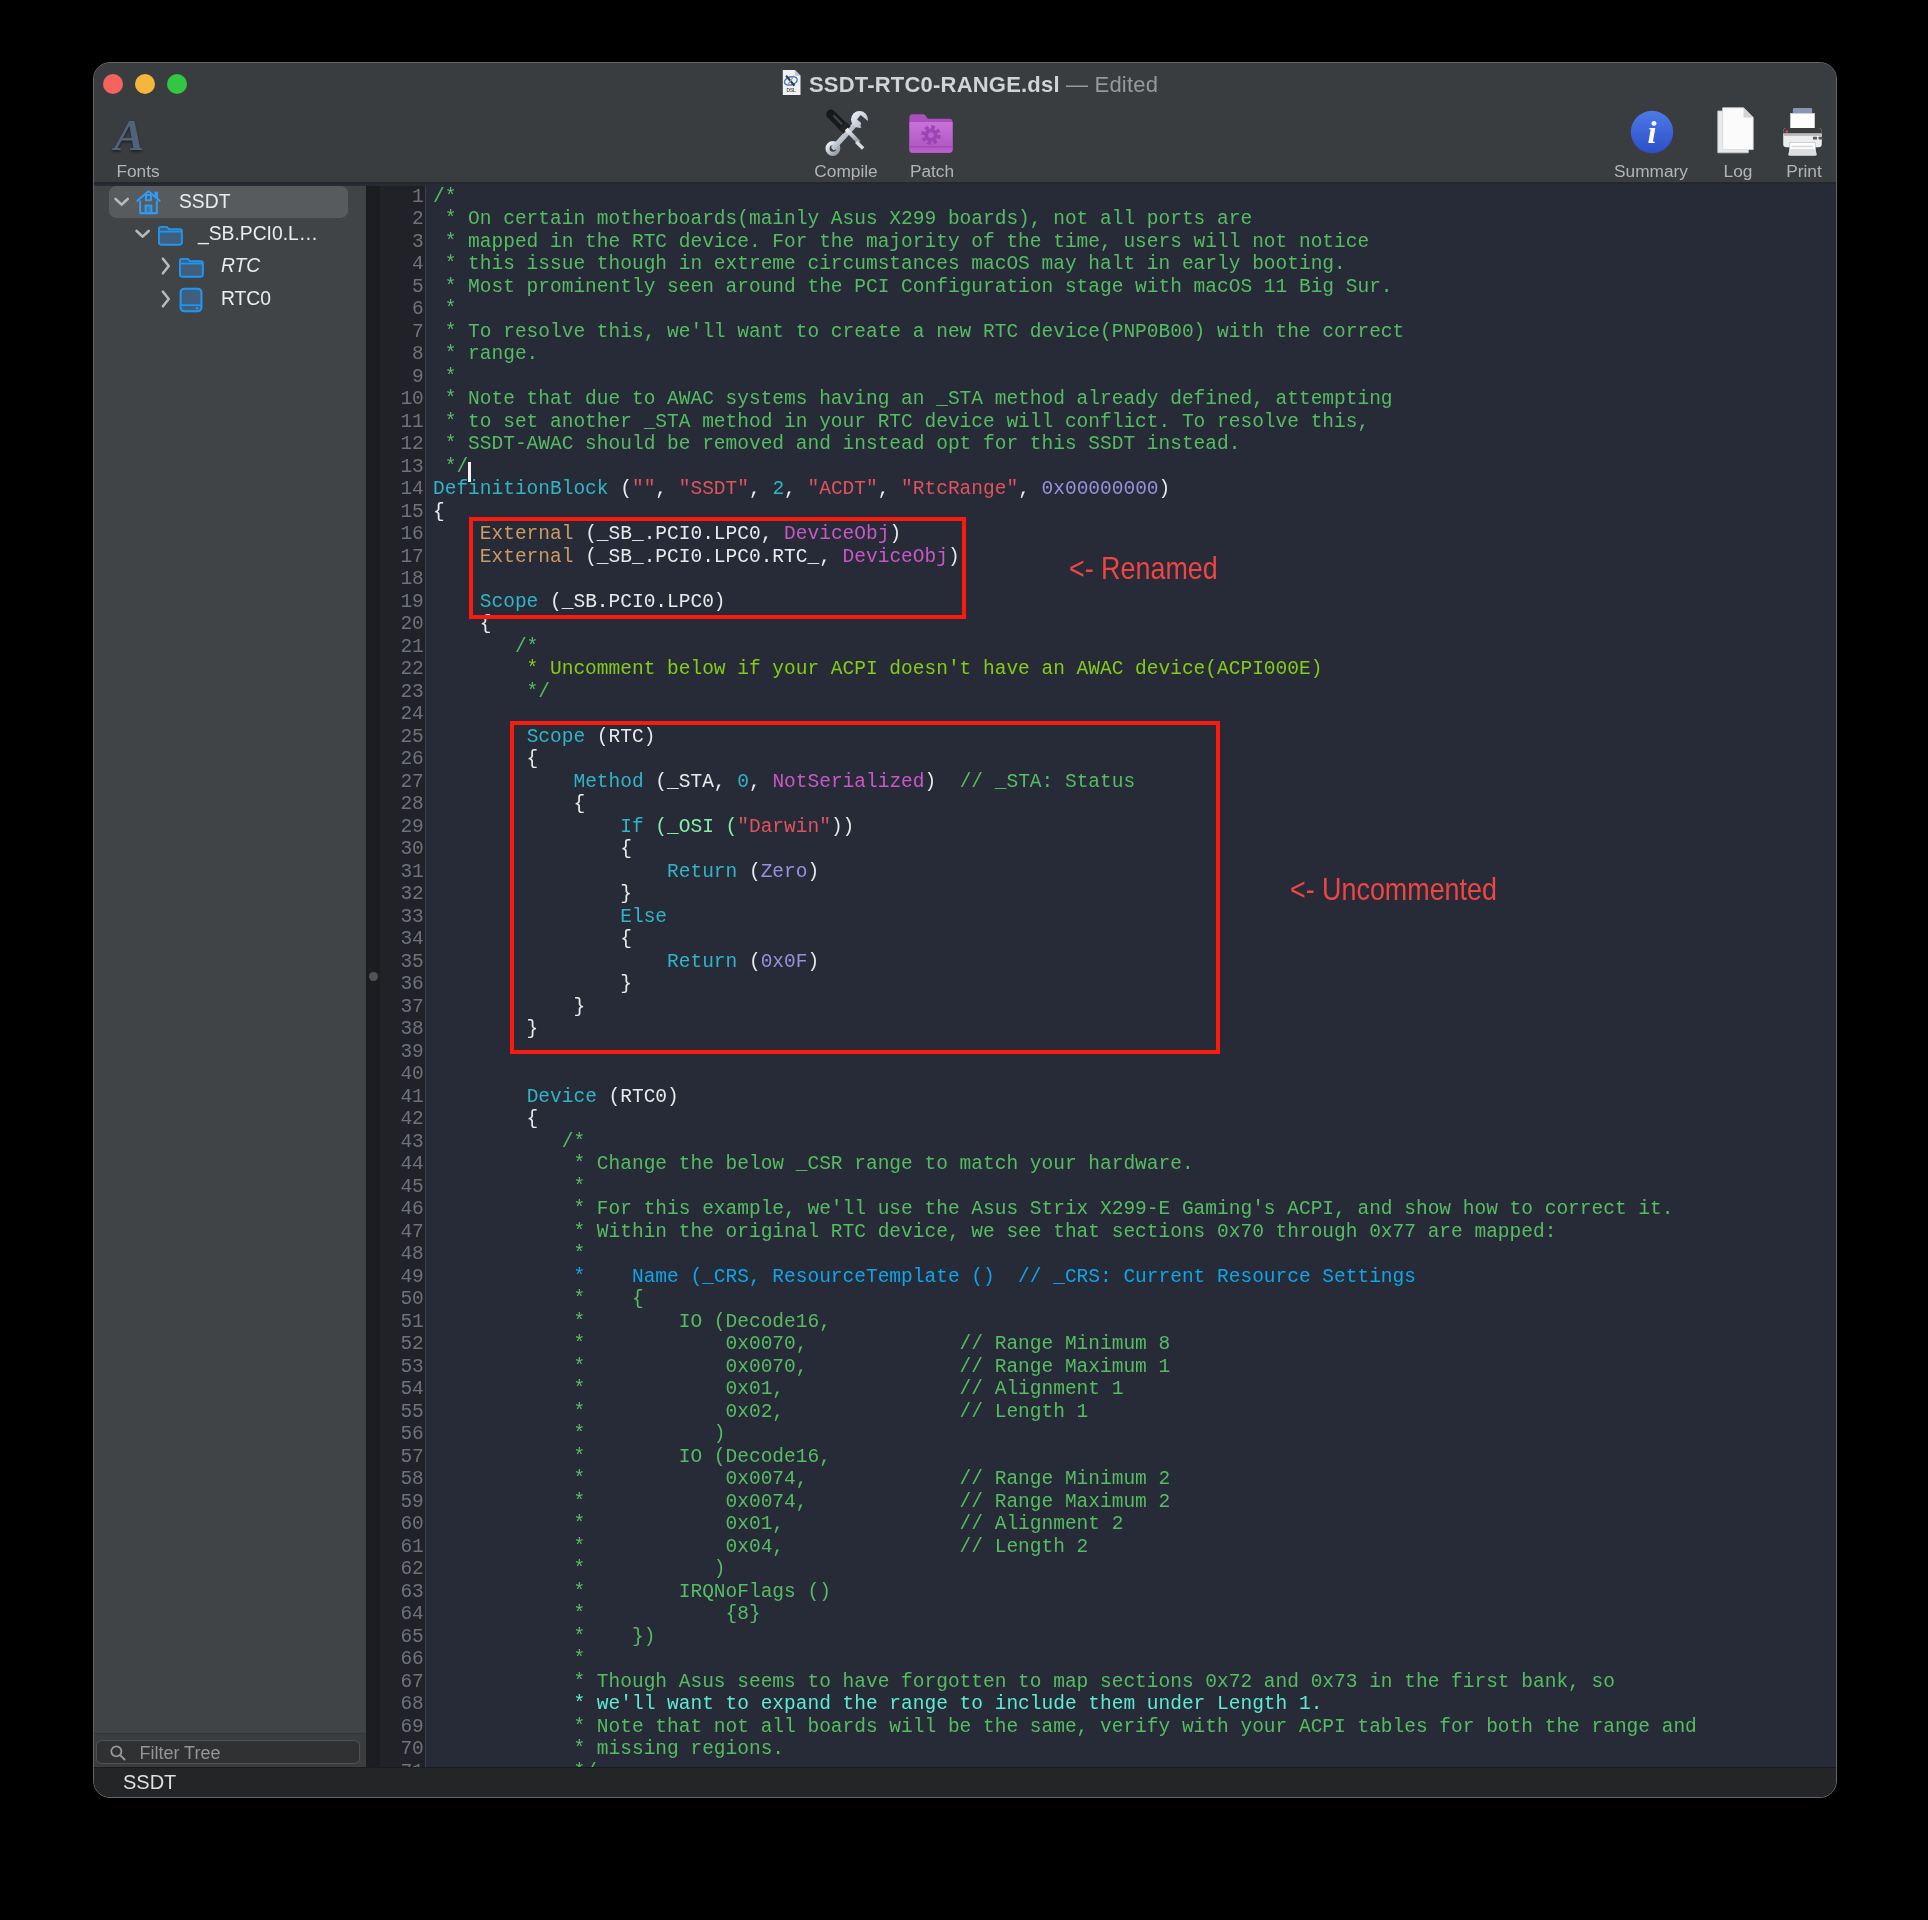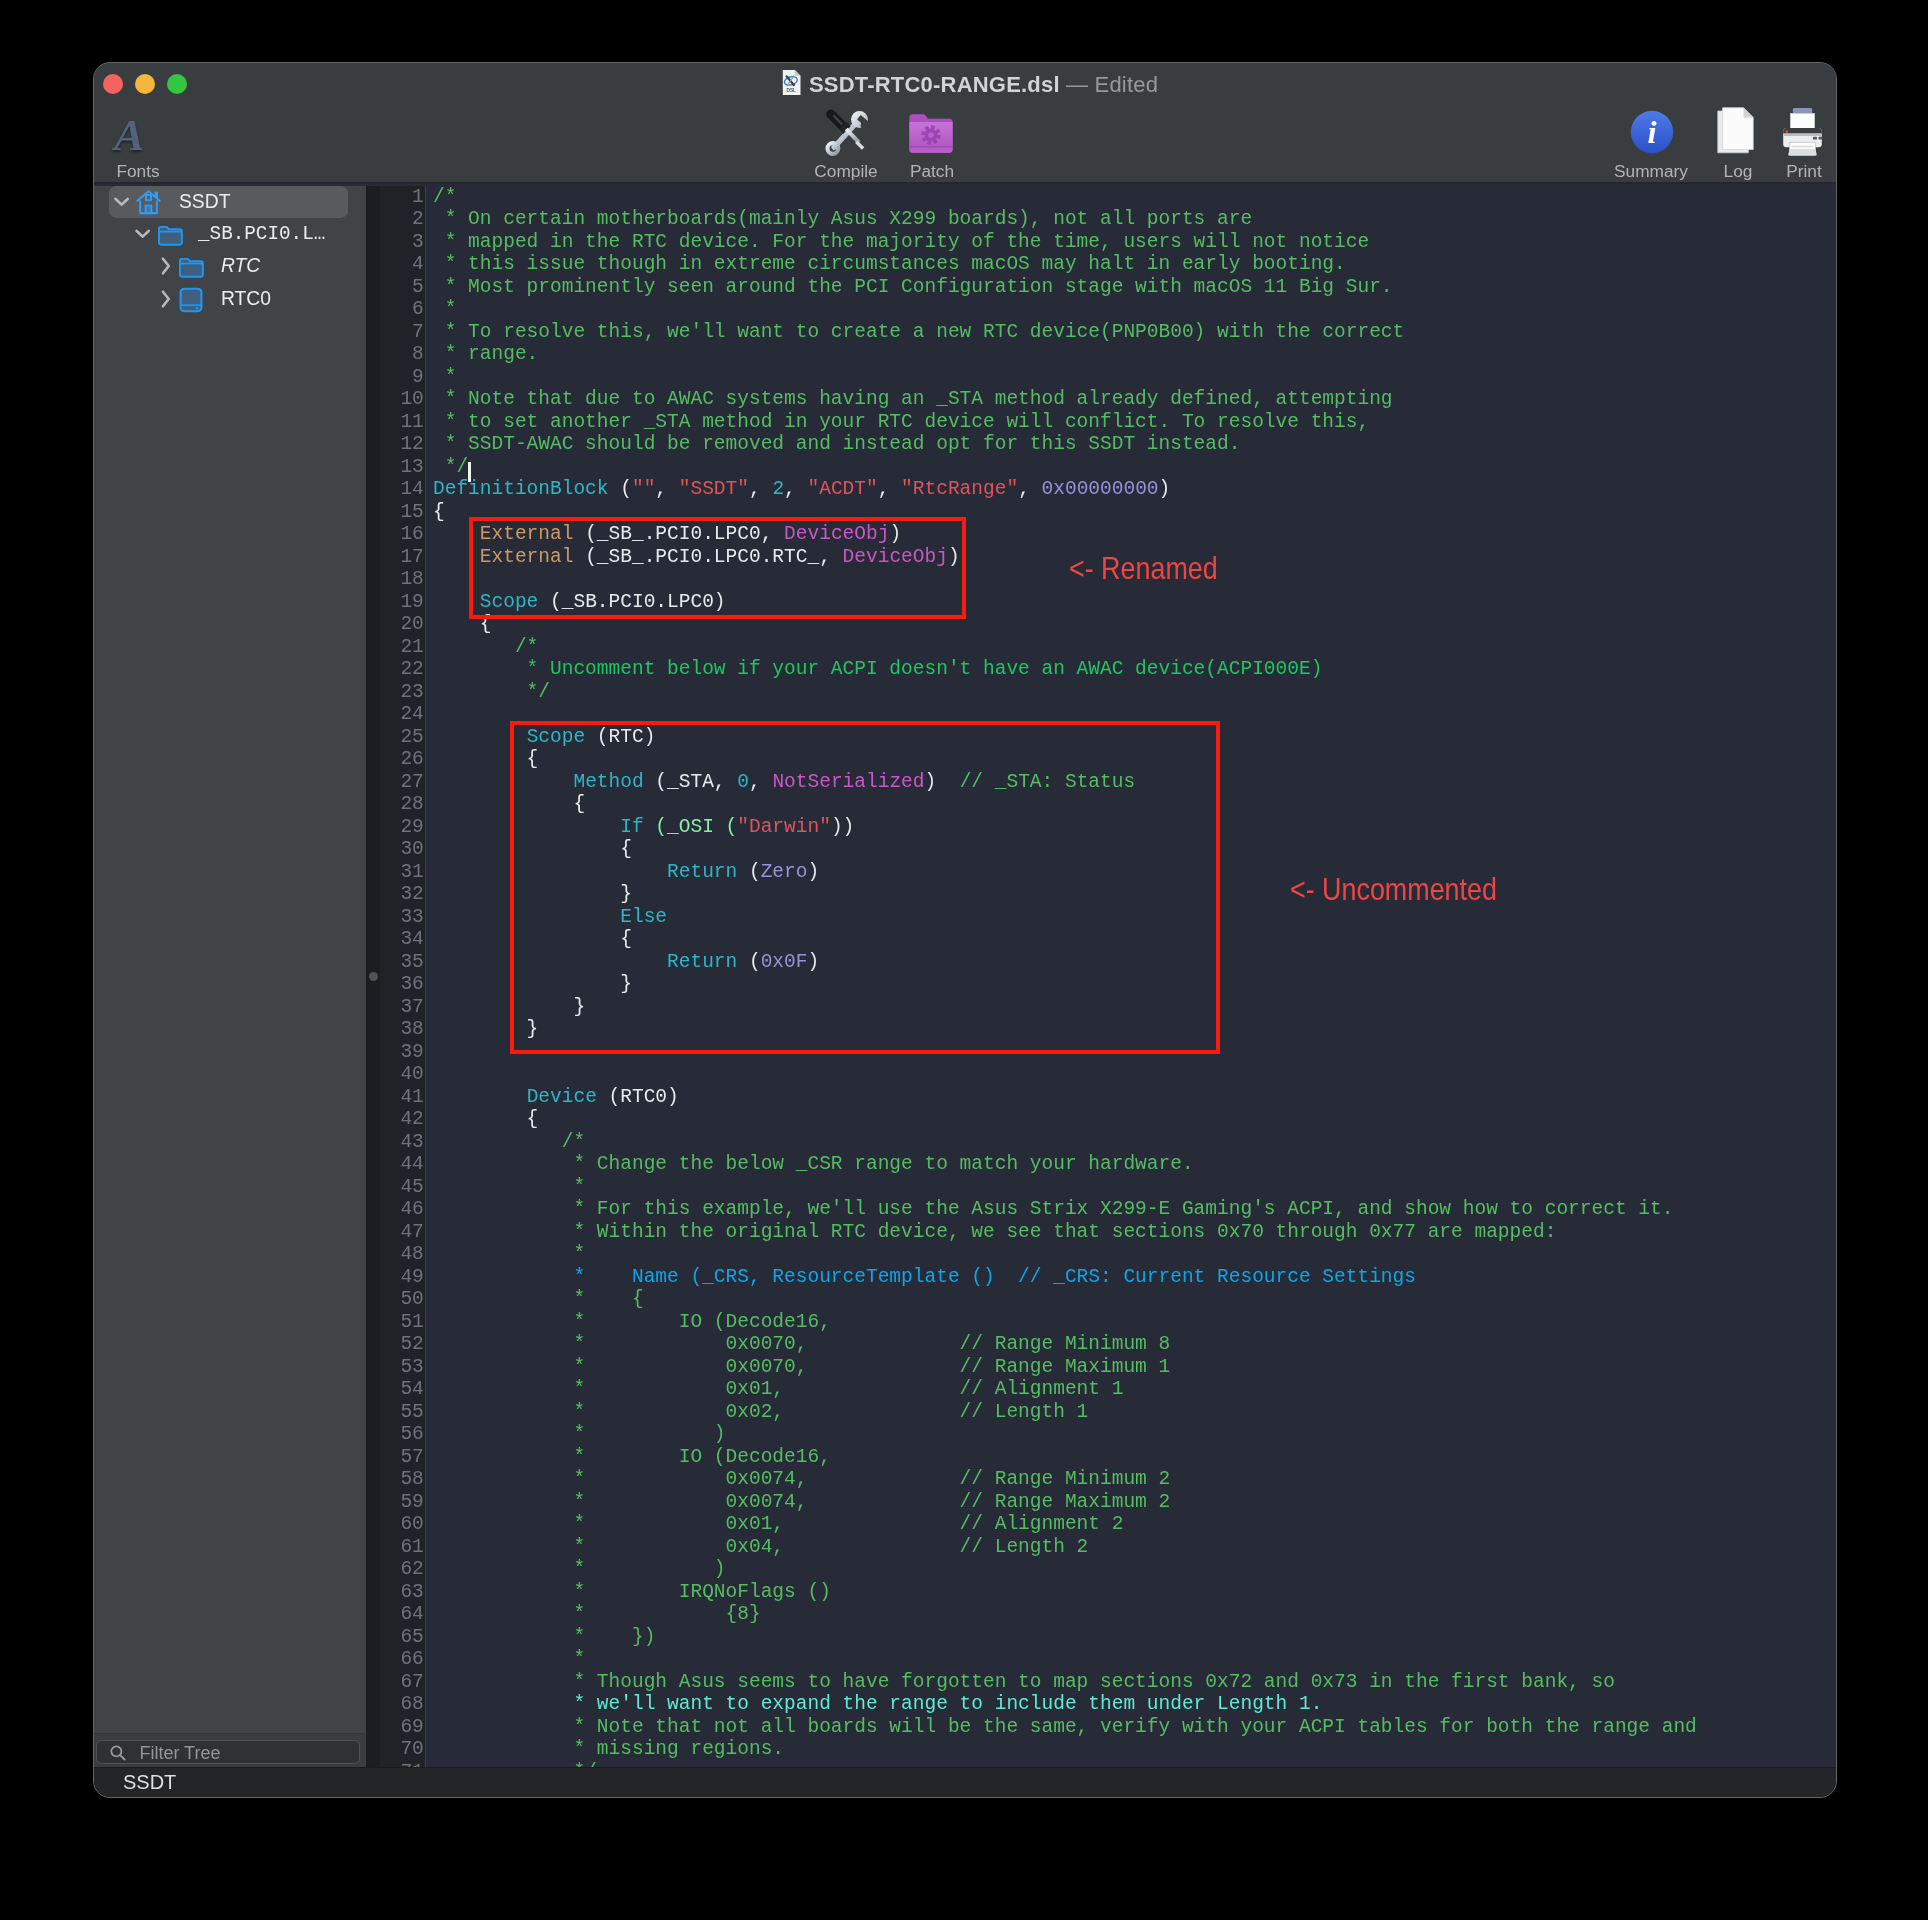--- a/index.html
+++ b/index.html
@@ -136,21 +136,21 @@
 <rect x="24.6" y="4.5" width="4.4" height="8" fill="#2f9bf4" stroke="none"></rect>
 <path d="M3 16 L17 4 L31 16" stroke-linecap="round"></path>
 <path d="M6.5 15.5 V31.5 H27.5 V15.5"></path>
 <rect x="13.8" y="8.8" width="6.4" height="6.4"></rect>
 <rect x="13.4" y="21.8" width="7.2" height="9.7" fill="#2f9bf4" fill-opacity="0.45"></rect>
 </g>
           </svg>
         </span>
       <span class="lbl" style="left:85px;">SSDT</span>
     </div>
-    <div class="row" style="top:32px;font-family:Liberation Mono, monospace;">
+    <div class="row" style="top:32px;">
       <svg style="left:41px; top:11.3px;" width="15.3" height="9.7" viewBox="0 0 19 12">
           <path d="M2 2.4 L9.5 9.4 L17 2.4" fill="none" stroke="#b7b9bb" stroke-width="3.2" stroke-linecap="round" stroke-linejoin="round"></path>
         </svg>
       <span style="position:absolute; left:63px; top:5.6px;">
           <svg width="27" height="22.6" viewBox="0 0 33 28">
 <path d="M2.2 6.2 a2.6 2.6 0 0 1 2.6 -2.6 H12 l2.6 3 H28 a2.6 2.6 0 0 1 2.6 2.6 V23 a2.6 2.6 0 0 1 -2.6 2.6 H4.8 A2.6 2.6 0 0 1 2.2 23 Z" fill="#3f5f7d" stroke="#2096f3" stroke-width="2.4"></path>
 <path d="M2.6 9.4 H30.4" stroke="#2096f3" stroke-width="2.2"></path>
 </svg>
         </span>
       <span class="lbl" style="left:104px;">_SB.PCI0.L…</span>
@@ -280,21 +280,21 @@
 <span style="color:#55bd61"> * SSDT-AWAC should be removed and instead opt for this SSDT instead.</span>
 <span style="color:#55bd61"> */</span>
 <span style="color:#2fb5c6">DefinitionBlock</span><span style="color:#e9eaee"> (</span><span style="color:#e0535c">""</span><span style="color:#e9eaee">, </span><span style="color:#e0535c">"SSDT"</span><span style="color:#e9eaee">, </span><span style="color:#2fb5c6">2</span><span style="color:#e9eaee">, </span><span style="color:#e0535c">"ACDT"</span><span style="color:#e9eaee">, </span><span style="color:#e0535c">"RtcRange"</span><span style="color:#e9eaee">, </span><span style="color:#9990dc">0x00000000</span><span style="color:#e9eaee">)</span>
 <span style="color:#e9eaee">{</span>
 <span style="color:#e9eaee">    </span><span style="color:#ce9a63">External</span><span style="color:#e9eaee"> (_SB_.PCI0.LPC0, </span><span style="color:#ca57c6">DeviceObj</span><span style="color:#e9eaee">)</span>
 <span style="color:#e9eaee">    </span><span style="color:#ce9a63">External</span><span style="color:#e9eaee"> (_SB_.PCI0.LPC0.RTC_, </span><span style="color:#ca57c6">DeviceObj</span><span style="color:#e9eaee">)</span>
 
 <span style="color:#e9eaee">    </span><span style="color:#2fb5c6">Scope</span><span style="color:#e9eaee"> (_SB.PCI0.LPC0)</span>
 <span style="color:#e9eaee">    {</span>
 <span style="color:#55bd61">       /*</span>
-<span style="color:#22c55e">        * Uncomment below if your ACPI doesn't have an AWAC device(ACPI000E)</span>
+<span style="color:#84cc16">        * Uncomment below if your ACPI doesn't have an AWAC device(ACPI000E)</span>
 <span style="color:#55bd61">        */</span>
 
 <span style="color:#e9eaee">        </span><span style="color:#2fb5c6">Scope</span><span style="color:#e9eaee"> (RTC)</span>
 <span style="color:#e9eaee">        {</span>
 <span style="color:#e9eaee">            </span><span style="color:#2fb5c6">Method</span><span style="color:#e9eaee"> (_STA, </span><span style="color:#2fb5c6">0</span><span style="color:#e9eaee">, </span><span style="color:#ca57c6">NotSerialized</span><span style="color:#e9eaee">)  </span><span style="color:#55bd61">// _STA: Status</span>
 <span style="color:#e9eaee">            {</span>
 <span style="color:#e9eaee">                </span><span style="color:#2fb5c6">If</span><span style="color:#86efac"> (_OSI (</span><span style="color:#e0535c">"Darwin"</span><span style="color:#e9eaee">))</span>
 <span style="color:#e9eaee">                {</span>
 <span style="color:#e9eaee">                    </span><span style="color:#2fb5c6">Return</span><span style="color:#e9eaee"> (</span><span style="color:#9990dc">Zero</span><span style="color:#e9eaee">)</span>
 <span style="color:#e9eaee">                }</span>

